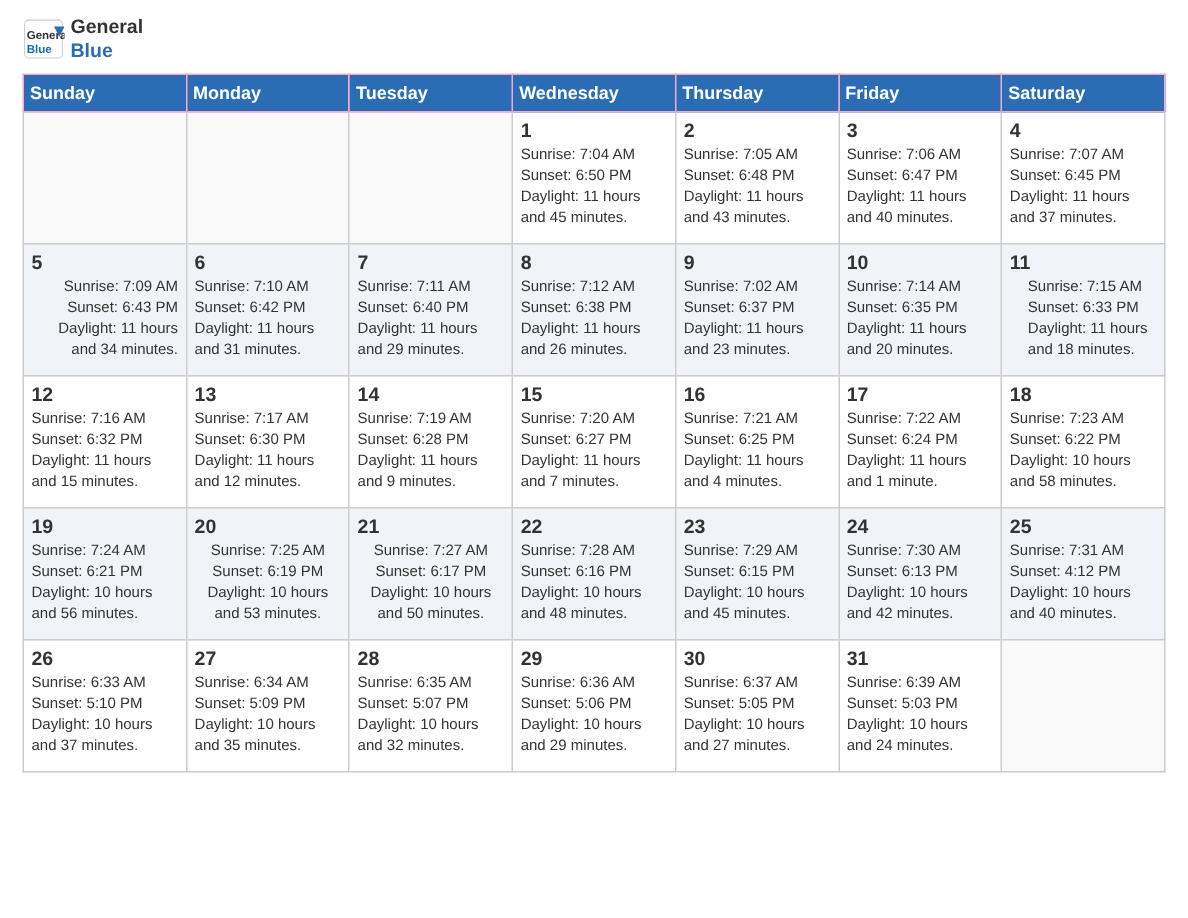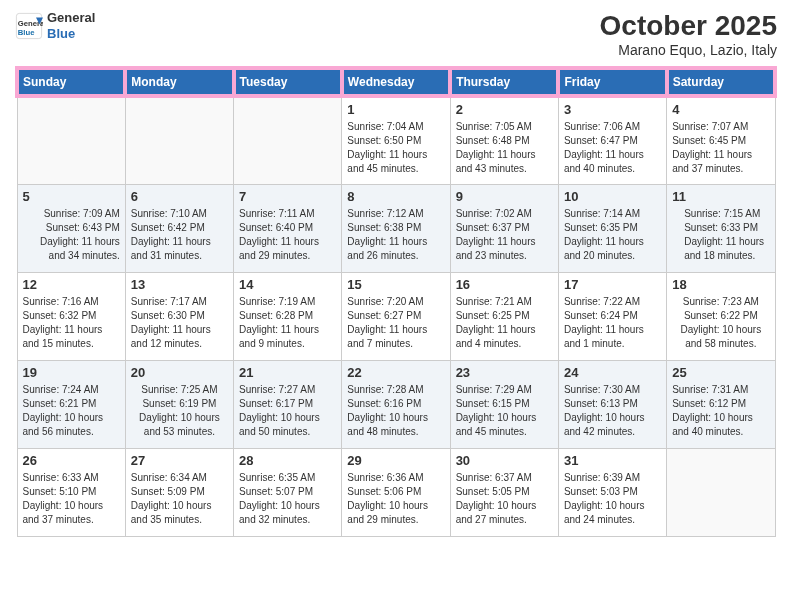--- a/index.html
+++ b/index.html
@@ -47,21 +47,21 @@
       border-collapse: collapse;
       border: 1px solid #ccc;
     }
     .calendar th {
       background: #2a6db5;
       color: #fff;
       font-size: 12px;
       font-weight: bold;
       padding: 5px 4px;
       text-align: left;
-      border: 4px solid #f9a8d4;
+      border: 1px solid #f9a8d4;
     }
     .calendar td {
       width: calc(100% / 7);
       vertical-align: top;
       padding: 4px 5px;
       border: 1px solid #ccc;
       font-size: 9.5px;
       color: #333;
       height: 88px;
     }
@@ -96,24 +96,20 @@
         <rect x="2" y="2" width="36" height="36" rx="4" fill="none" stroke="#ccc" stroke-width="1"></rect>
         <text x="4" y="20" font-size="11" font-weight="bold" fill="#333">General</text>
         <text x="4" y="33" font-size="11" font-weight="bold" fill="#1a6faa">Blue</text>
         <polygon points="30,8 40,8 35,18" fill="#2a6db5"></polygon>
       </svg>
       <div style="line-height:1.2">
         <div style="font-size:13px;font-weight:bold;color:#333;">General</div>
         <div style="font-size:13px;font-weight:bold;color:#2a6db5;">Blue</div>
       </div>
     </div>
-    <div class="title-block">
-      <div class="month-title">October 2025</div>
-      <div class="location">Marano Equo, Lazio, Italy</div>
-    </div>
   </div>
 
   <table class="calendar">
     <thead>
       <tr>
       <th>Sunday</th>
           <th>Monday</th>
           <th>Tuesday</th>
           <th>Wednesday</th>
           <th>Thursday</th>
@@ -244,21 +240,21 @@
           </td>
           <td>
             <div class="day-num">17</div>
             <div class="day-info" style="white-space: pre-line;">Sunrise: 7:22 AM
 Sunset: 6:24 PM
 Daylight: 11 hours
 and 1 minute.</div>
           </td>
           <td>
             <div class="day-num">18</div>
-            <div class="day-info" style="white-space: pre-line; text-align: center;">Sunrise: 7:23 AM
+            <div class="day-info" style="white-space: pre-line;">Sunrise: 7:23 AM
 Sunset: 6:22 PM
 Daylight: 10 hours
 and 58 minutes.</div>
           </td>
         </tr>
         <tr class="row-alt">
           <td>
             <div class="day-num">19</div>
             <div class="day-info" style="white-space: pre-line;">Sunrise: 7:24 AM
 Sunset: 6:21 PM
@@ -267,21 +263,21 @@
           </td>
           <td>
             <div class="day-num">20</div>
             <div class="day-info" style="white-space: pre-line; text-align: center;">Sunrise: 7:25 AM
 Sunset: 6:19 PM
 Daylight: 10 hours
 and 53 minutes.</div>
           </td>
           <td>
             <div class="day-num">21</div>
-            <div class="day-info" style="white-space: pre-line;">Sunrise: 7:27 AM
+            <div class="day-info" style="white-space: pre-line; text-align: center;">Sunrise: 7:27 AM
 Sunset: 6:17 PM
 Daylight: 10 hours
 and 50 minutes.</div>
           </td>
           <td>
             <div class="day-num">22</div>
             <div class="day-info" style="white-space: pre-line;">Sunrise: 7:28 AM
 Sunset: 6:16 PM
 Daylight: 10 hours
 and 48 minutes.</div>
@@ -296,21 +292,21 @@
           <td>
             <div class="day-num">24</div>
             <div class="day-info" style="white-space: pre-line;">Sunrise: 7:30 AM
 Sunset: 6:13 PM
 Daylight: 10 hours
 and 42 minutes.</div>
           </td>
           <td>
             <div class="day-num">25</div>
             <div class="day-info" style="white-space: pre-line;">Sunrise: 7:31 AM
-Sunset: 6:12 PM
+Sunset: 4:12 PM
 Daylight: 10 hours
 and 40 minutes.</div>
           </td>
         </tr>
         <tr>
           <td>
             <div class="day-num">26</div>
             <div class="day-info" style="white-space: pre-line;">Sunrise: 6:33 AM
 Sunset: 5:10 PM
 Daylight: 10 hours

